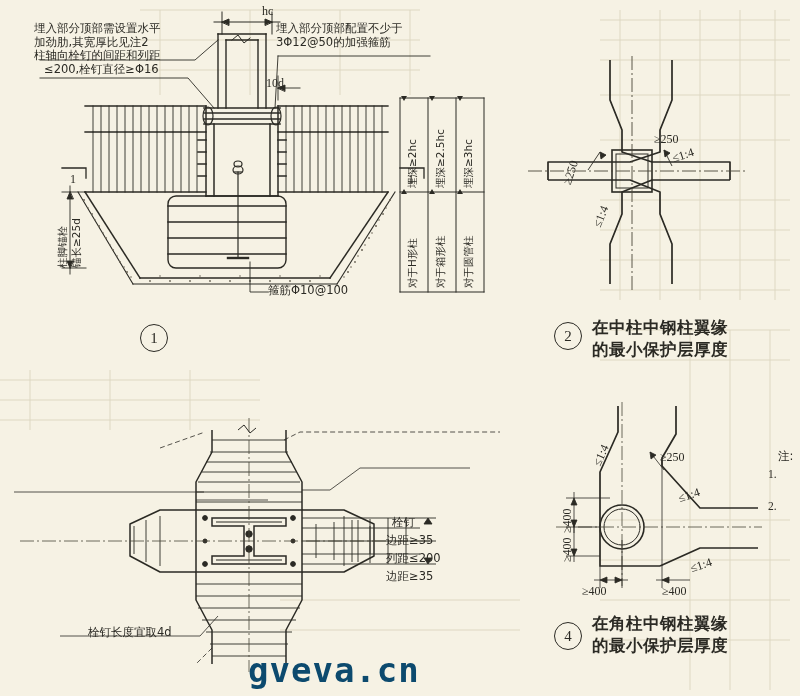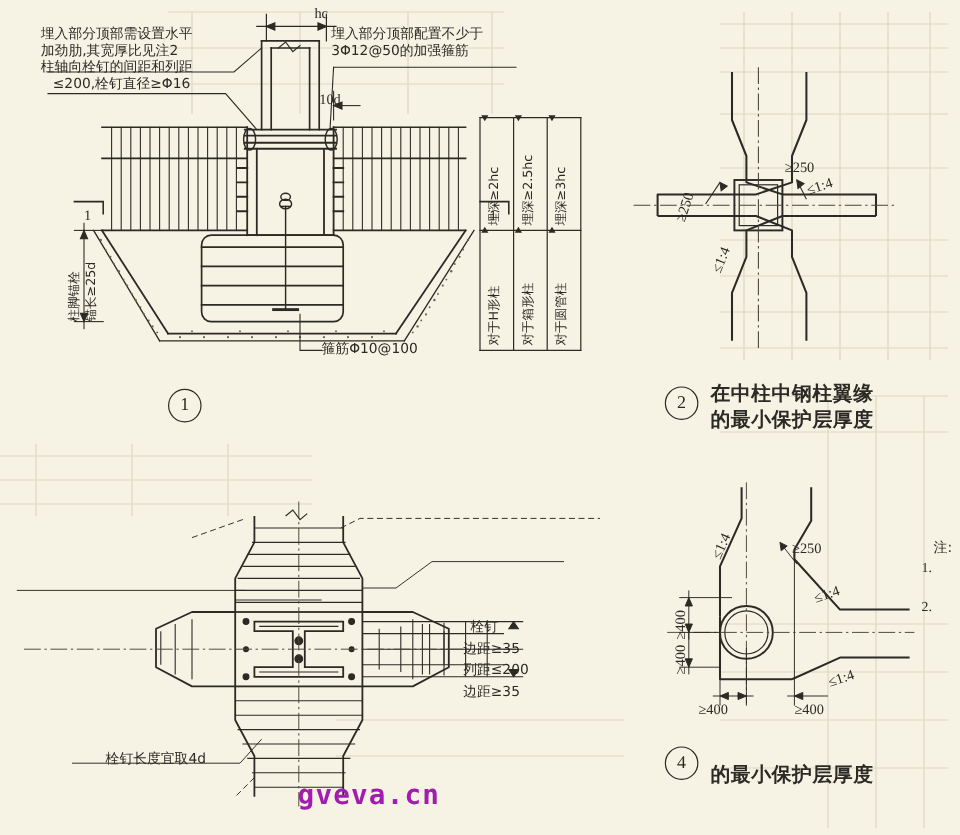--- a/index.html
+++ b/index.html
@@ -18,23 +18,23 @@
   .dim{font-size:12px;font-family:"Liberation Serif",serif;}
   .vert{transform-origin:0 0;}
   .title{font-weight:bold;font-size:16.5px;letter-spacing:.5px;}
   .sub{font-size:11px;}
   .circnum{
     position:absolute;width:26px;height:26px;border:1.6px solid #2b2a24;
     border-radius:50%;display:flex;align-items:center;justify-content:center;
     font-size:15px;font-family:"Liberation Serif",serif;
   }
   .wm{
-    position:absolute;left:248px;top:650px;font-size:23px;font-weight:bold;
+    position:absolute;left:248px;top:650px;font-size:34px;font-weight:bold;
     font-family:"DejaVu Sans Mono","Liberation Mono",monospace;
-    color:#a21caf;letter-spacing:1px;
+    color:#0c4a6e;letter-spacing:1px;
   }
   svg{position:absolute;left:0;top:0;}
 </style>
 </head>
 <body>
 
 <div id="sheet">
 
   <svg width="800" height="696">
     <g stroke="#d9d3bd" stroke-width="1" fill="none" opacity="0.85">
@@ -467,20 +467,21 @@
   <div class="txt dim" style="left:678px;top:488px;transform:rotate(-18deg);">≤1:4</div>
   <div class="txt dim" style="left:690px;top:558px;transform:rotate(-18deg);">≤1:4</div>
   <div class="txt dim vert" style="left:560px;top:533px;transform:rotate(-90deg);">≥400</div>
   <div class="txt dim vert" style="left:560px;top:562px;transform:rotate(-90deg);">≥400</div>
   <div class="txt dim" style="left:582px;top:584px;">≥400</div>
   <div class="txt dim" style="left:662px;top:584px;">≥400</div>
 
   <div class="circnum" style="left:554px;top:622px;">
     <span>4</span>
   </div>
+  <div class="txt cn title" style="left:592px;top:614px;">在角柱中钢柱翼缘</div>
   <div class="txt cn title" style="left:592px;top:636px;">的最小保护层厚度</div>
 
   <div class="txt cn small" style="left:778px;top:450px;">注:</div>
   <div class="txt small" style="left:768px;top:468px;">1.</div>
   <div class="txt small" style="left:768px;top:500px;">2.</div>
 
   <div class="wm">gveva.cn</div>
 
 </div>
 

